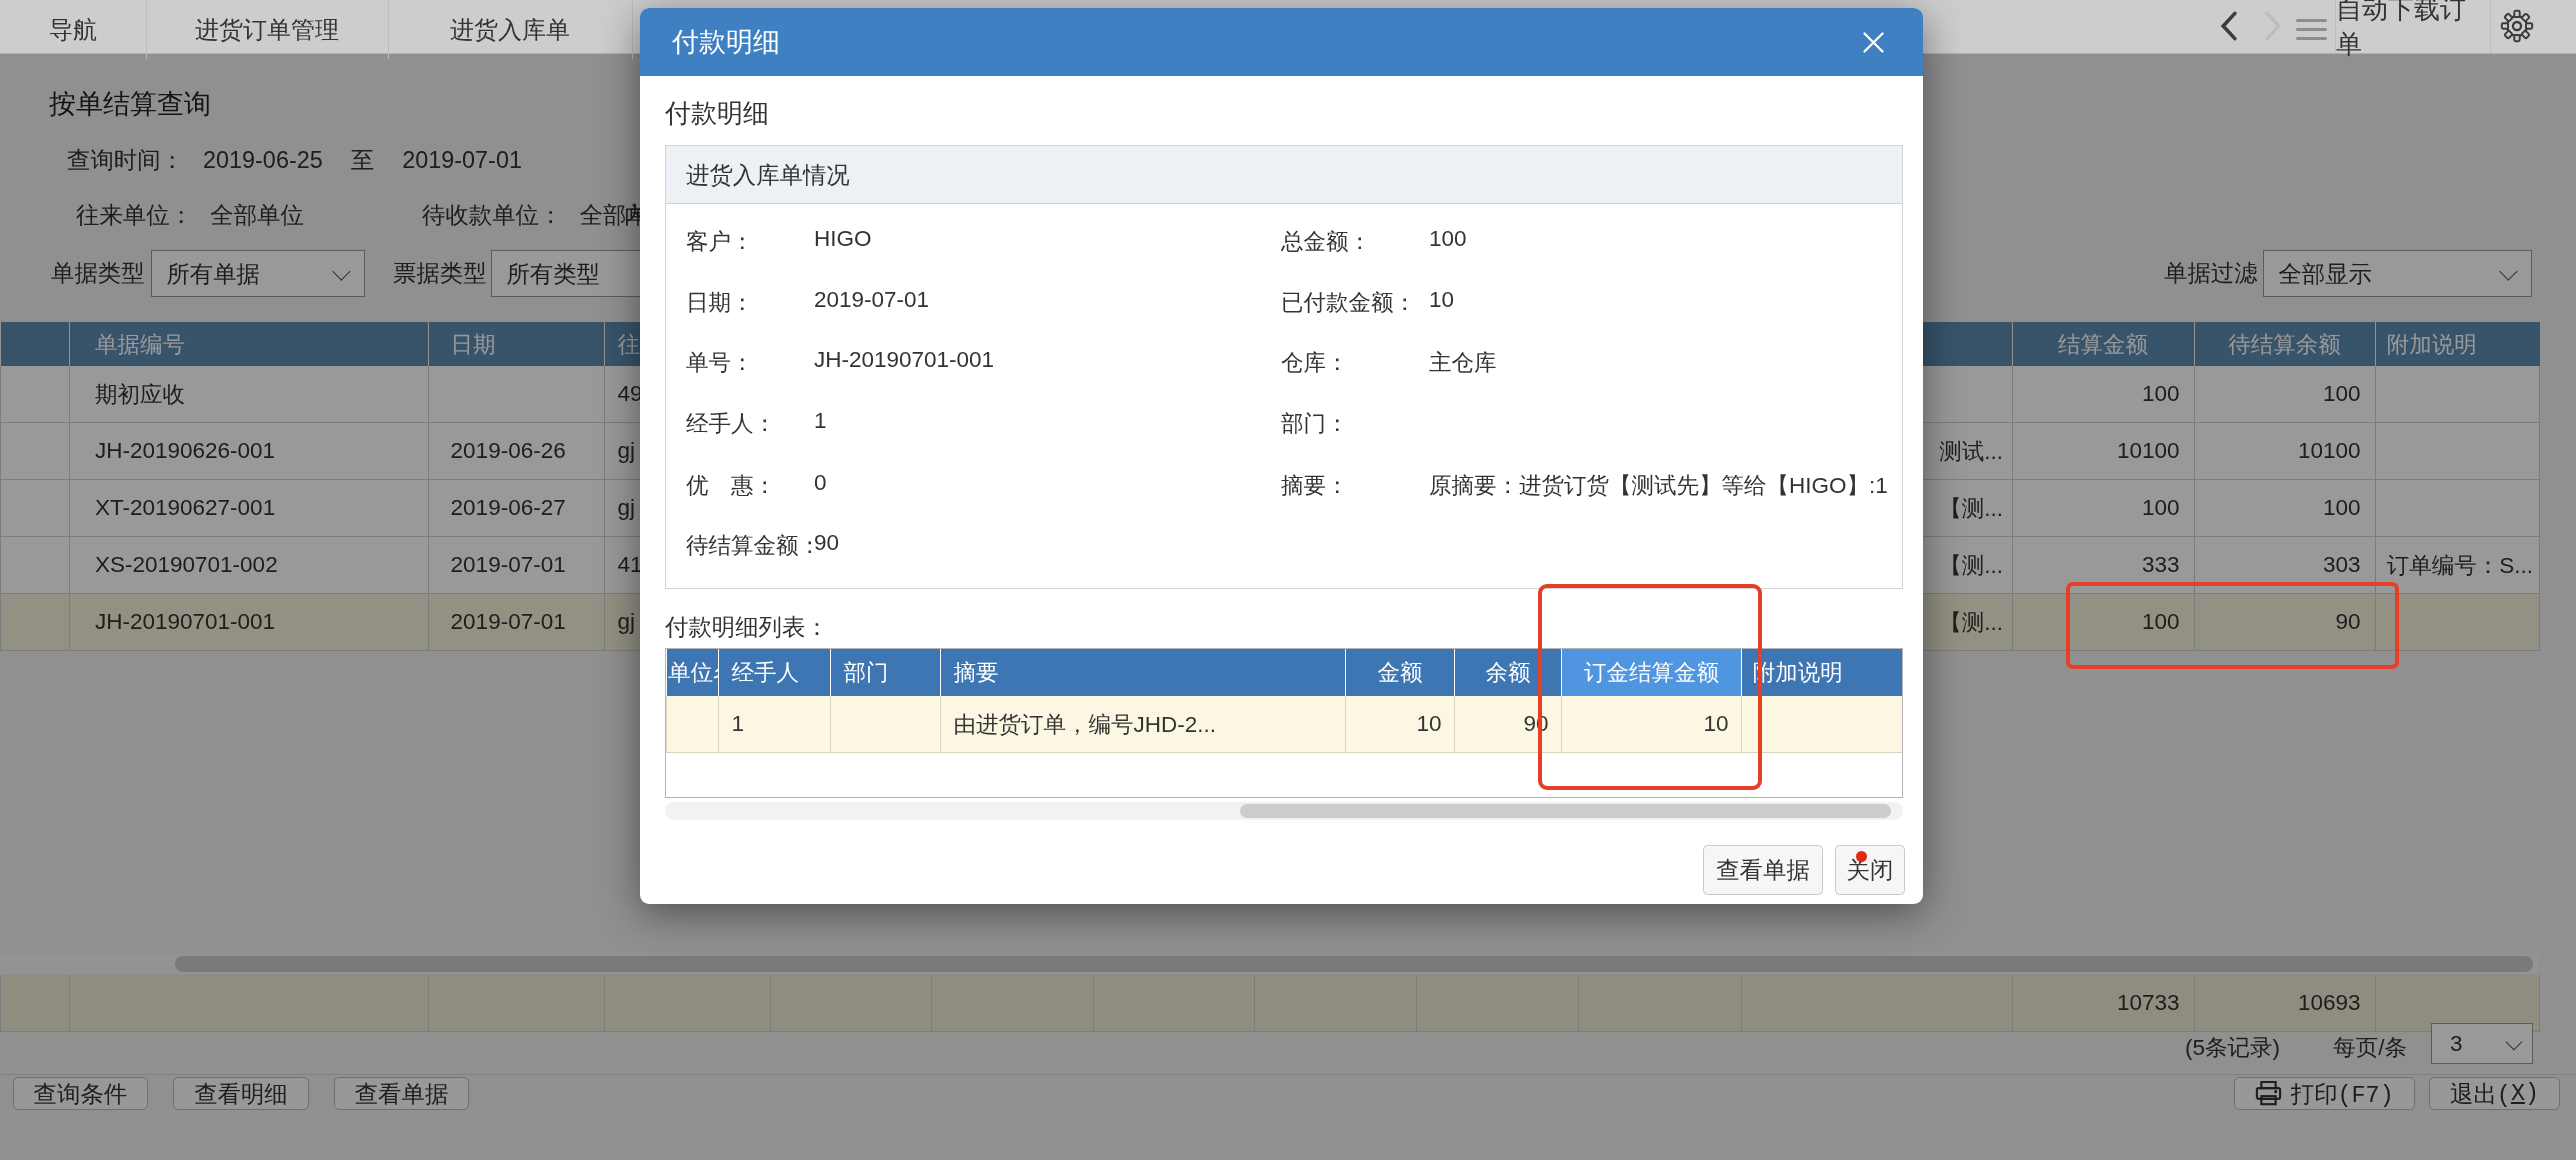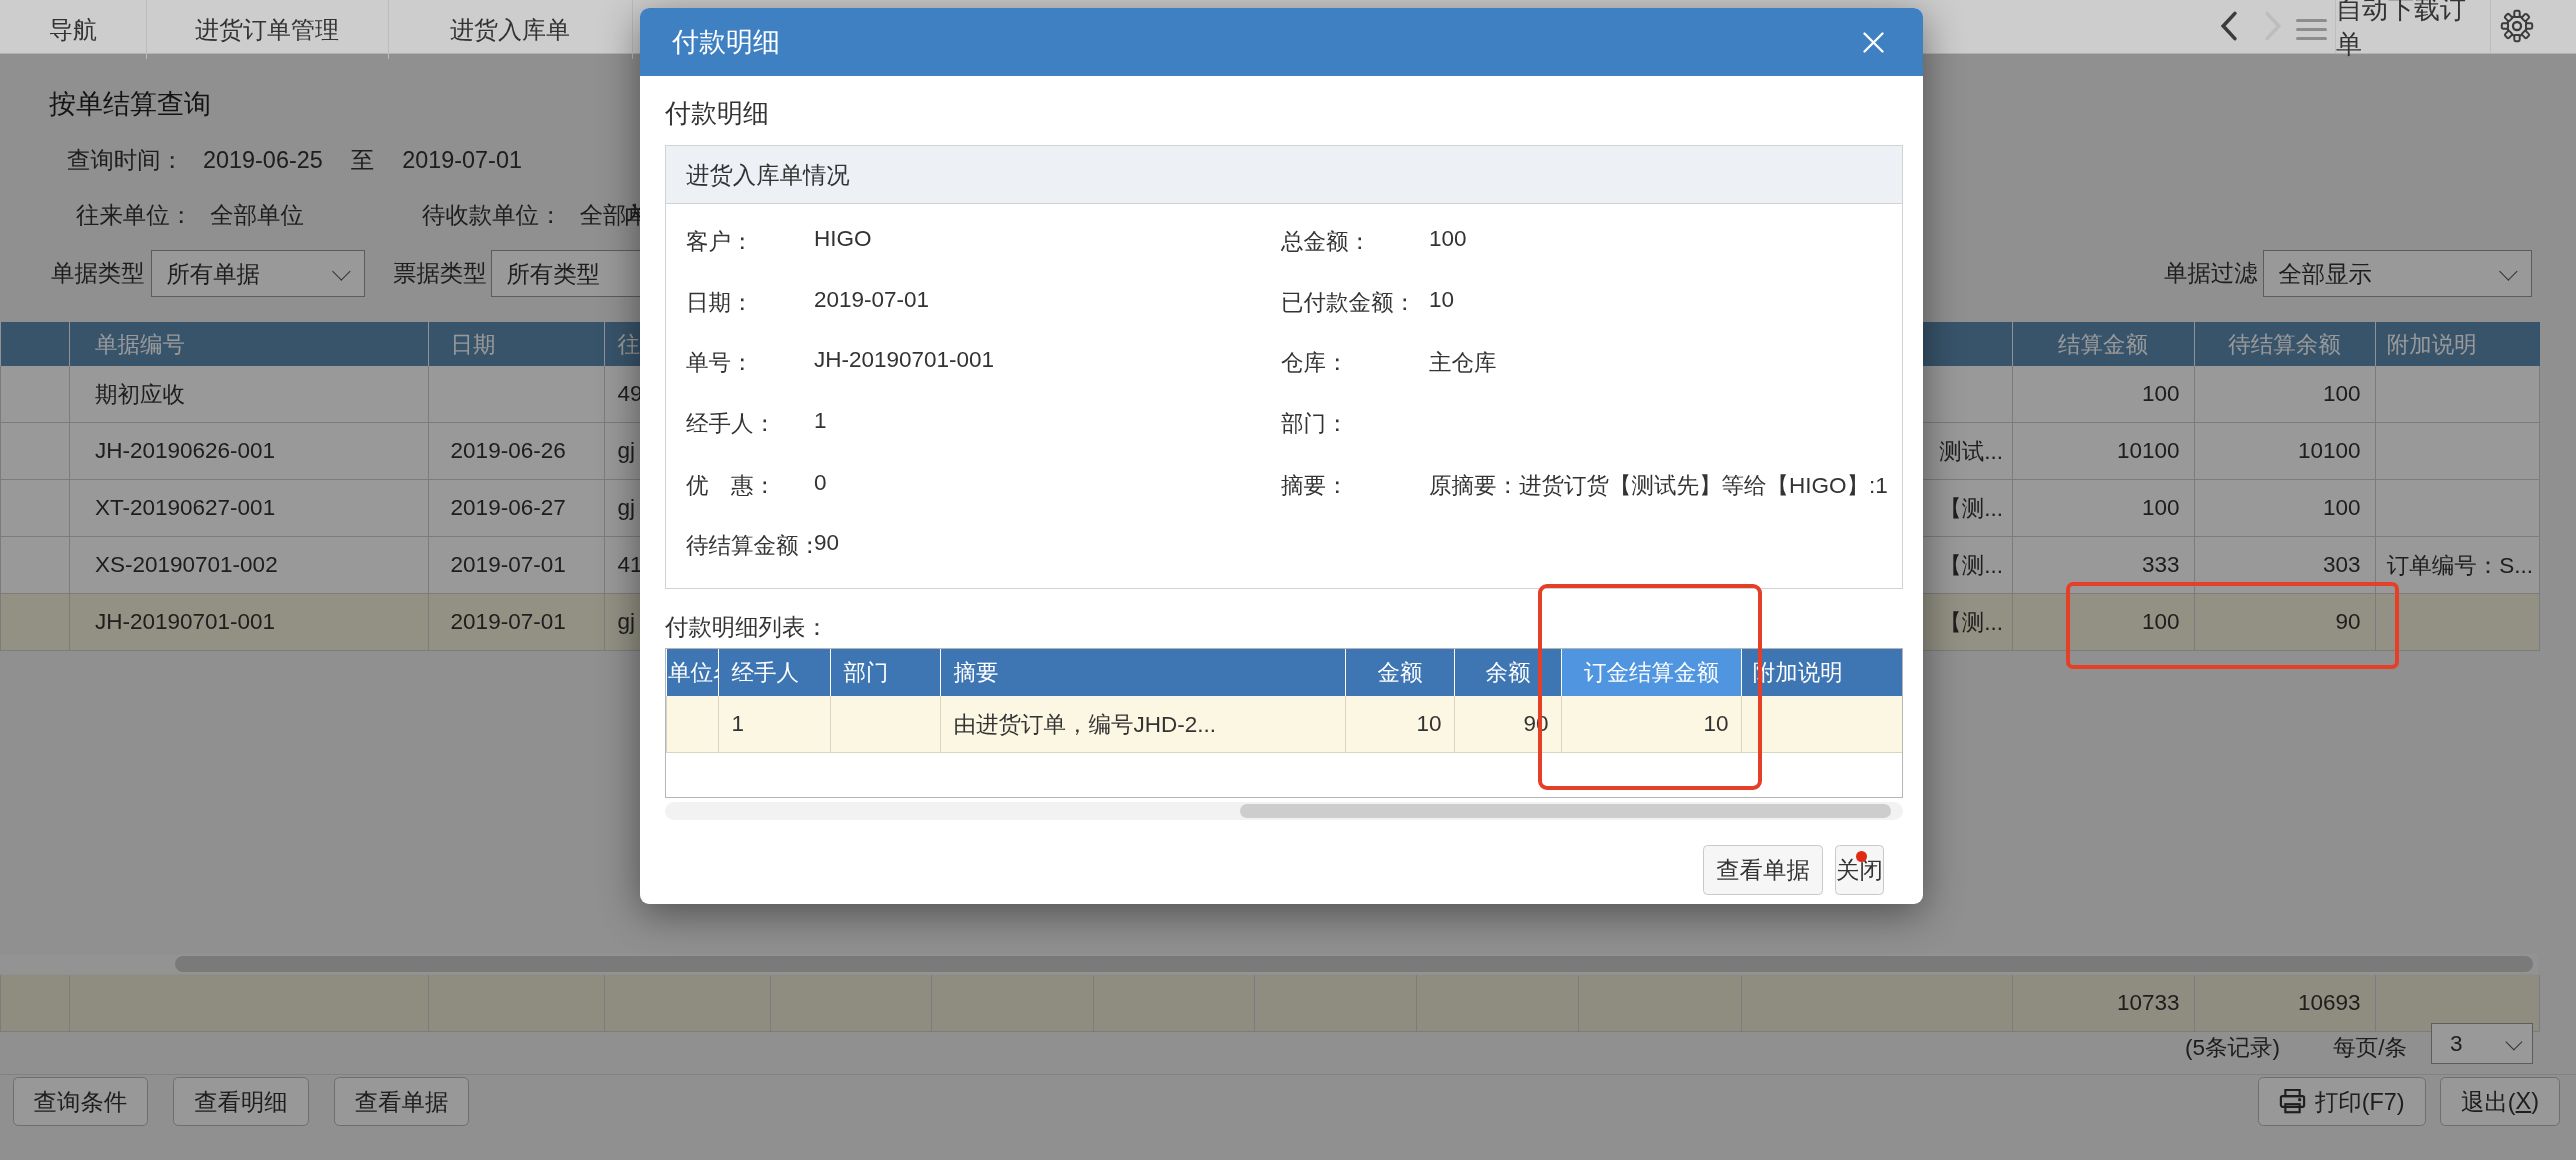--- a/index.html
+++ b/index.html
@@ -48,22 +48,22 @@
 
   .hscroll{position:absolute;left:0;top:954px;width:2538px;height:20px;background:#f5f5f5;}
   .hscroll .thumb{position:absolute;left:175px;top:1.8px;width:2358px;height:16px;background:#cccccc;border-radius:8px;}
 
   .records{position:absolute;font-size:22.5px;color:#333;}
   .pp-select{position:absolute;top:1023px;right:43px;width:102px;height:41px;background:#fff;
              border:0.9px solid #999;box-sizing:border-box;font-size:22.5px;display:flex;align-items:center;padding-left:18px;}
   .pp-select .caret{top:11.7px;right:12.6px;width:10.8px;height:10.8px;}
 
   .footer-sep{position:absolute;left:0;top:1074px;width:2576px;height:0;border-top:0.9px solid #d8d8d8;}
-  .fbtn{height:49px;background:#fdfdfd;border:0.9px solid #b8b8b8;border-radius:5.4px;
-        display:flex;align-items:center;justify-content:center;font-size:23.4px;color:#333;padding:0 20px;box-sizing:border-box;}
+  .fbtn{height:33px;background:#fdfdfd;border:0.9px solid #b8b8b8;border-radius:5.4px;
+        display:flex;align-items:center;justify-content:center;font-size:23.4px;color:#333;padding:0 20px;box-sizing:border-box;font-family:Liberation Mono, monospace;}
   .fleft{position:absolute;left:12.6px;top:1077px;display:flex;gap:25px;}
   .fright{position:absolute;right:16px;top:1077px;display:flex;gap:14.4px;}
   .fbtn u{text-decoration:underline;}
 
   
   .modal{position:absolute;left:640px;top:8px;width:1283px;height:896px;background:#fff;border-radius:9px;
          box-shadow:0 9px 40px rgba(0,0,0,.45);z-index:50;}
   .m-head{position:absolute;left:0;top:0;width:100%;height:68px;background:#3f80c3;border-radius:9px 9px 0 0;
           display:flex;align-items:center;box-sizing:border-box;padding:0 32px;}
   .m-title{color:#fff;font-size:27px;}
@@ -88,21 +88,21 @@
   .mtab th:nth-child(2),.mtab th:nth-child(3),.mtab th:nth-child(4){text-align:left;padding-left:12.6px;}
   .mtab th:nth-child(8){text-align:left;padding-left:10.8px;}
   .mtab td{height:54px;background:#fbf7e2;border:0.9px solid #d9d5c2;border-top:none;overflow:hidden;white-space:nowrap;color:#333;}
   .mtab td:nth-child(2),.mtab td:nth-child(4){padding-left:12.6px;}
   .mtab td:nth-child(5),.mtab td:nth-child(6),.mtab td:nth-child(7){text-align:right;padding-right:12.6px;}
   .m-scroll{position:absolute;left:25px;top:794px;width:1238px;height:18px;background:#f2f2f2;border-radius:9px;}
   .m-scroll .thumb{position:absolute;left:575px;top:1.8px;width:651px;height:14.4px;background:#cdcdcd;border-radius:7.2px;}
   .m-btn{position:absolute;top:837px;height:50px;background:#f6f6f6;border:0.9px solid #c9c9c9;border-radius:4.5px;
          box-sizing:border-box;display:flex;align-items:center;justify-content:center;font-size:23.4px;color:#333;cursor:pointer;}
   .btn-view{left:1063px;width:120px;}
-  .btn-close{left:1195px;width:49px;}
+  .btn-close{left:1195px;width:70px;}
   .reddot{position:absolute;left:20px;top:5.4px;width:10.8px;height:10.8px;border-radius:50%;background:#e02b12;}
 
   
   .redbox{position:absolute;border:4.5px solid #e53f28;z-index:60;pointer-events:none;}
   .red1{left:1538px;top:584px;width:216px;height:198px;border-radius:9px;}
   .red2{left:2066px;top:582px;width:325px;height:79px;border-radius:7.2px;}
 </style>
 </head>
 <body>
 

